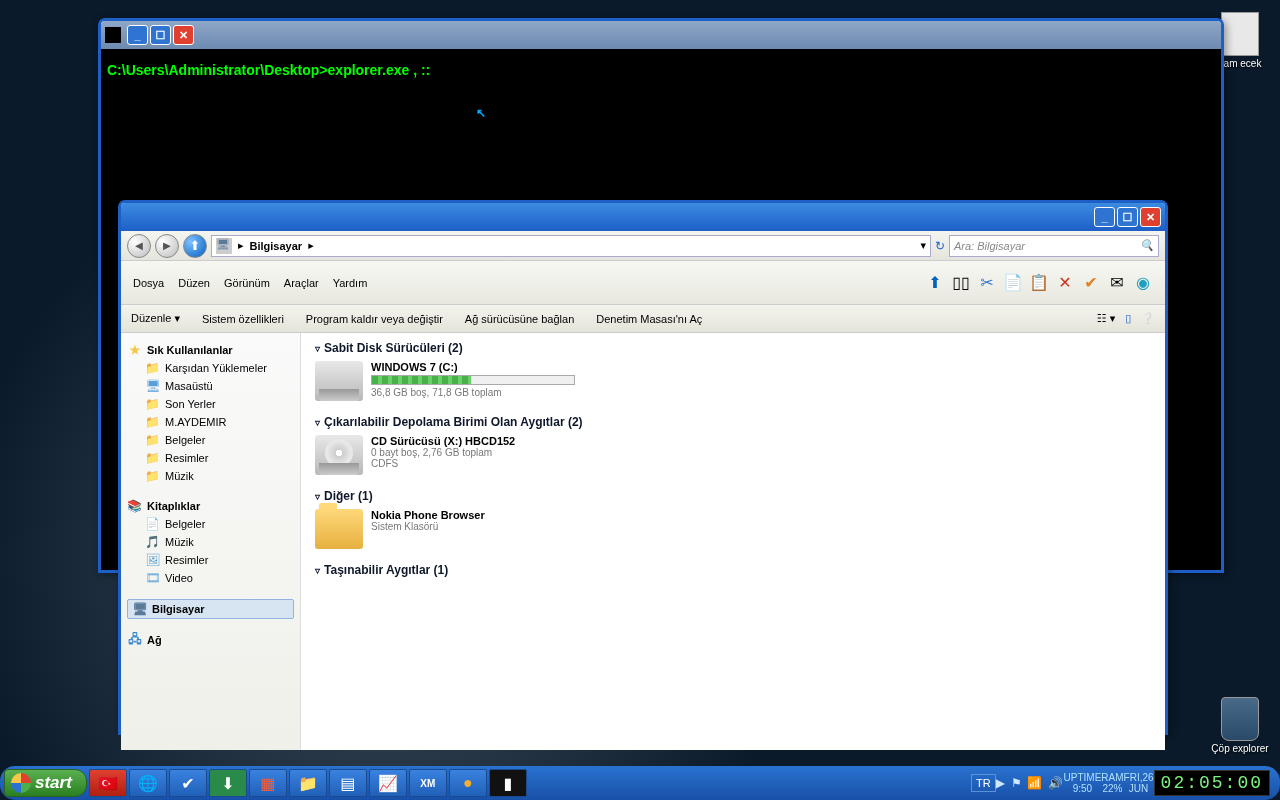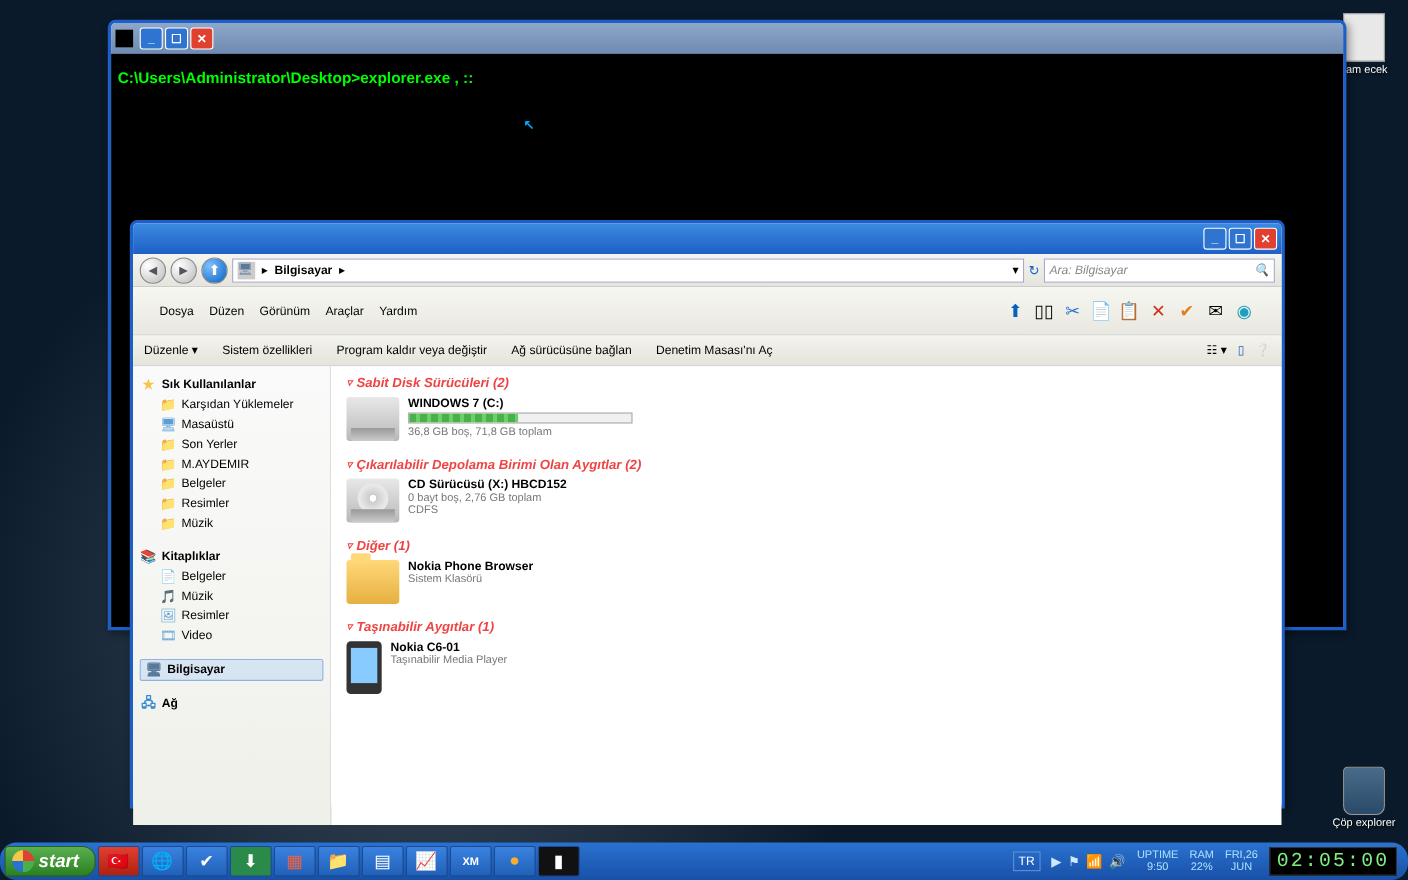--- a/index.html
+++ b/index.html
@@ -32,39 +32,39 @@
 #exp{ left:118px; top:200px; width:1050px; height:535px; }
 #exp .titlebar{ justify-content:flex-end; }
 .addr{ height:30px; background:linear-gradient(#f5f5f0,#e5e5dd); display:flex; align-items:center; gap:4px; padding:2px 6px; border-bottom:1px solid #ccc;}
 .navbtn{ width:24px; height:24px; border-radius:50%; background:radial-gradient(circle at 30% 30%,#fff,#bbb); border:1px solid #888; display:flex; align-items:center; justify-content:center; font-size:13px; color:#555; cursor:pointer;}
 .navbtn.go{ background:radial-gradient(circle at 30% 30%,#7ec0ff,#0560c0); color:#fff;}
 .crumb{ flex:1; height:22px; background:#fff; border:1px solid #aac; display:flex; align-items:center; padding:0 4px; font-size:11px; gap:6px;}
 .crumb .ci{width:16px;height:16px;background:#ccc;display:inline-block;}
 .srch{ width:210px; height:22px; border:1px solid #aac; background:#fff; display:flex; align-items:center; padding:0 4px; font-size:11px; color:#888; font-style:italic;}
 .srch .mg{margin-left:auto;color:#1e5fc7;}
 
-.menubar{ height:44px; background:linear-gradient(#f7f7f2,#e8e8e0); display:flex; align-items:center; padding:0 24px; font-size:11px; gap:14px; border-bottom:1px solid #ccc;}
+.menubar{ height:44px; background:linear-gradient(#f7f7f2,#e8e8e0); display:flex; align-items:center; padding:0 12px; font-size:11px; gap:14px; border-bottom:1px solid #ccc;}
 .menubar .r{ margin-left:auto; display:flex; gap:6px; align-items:center;}
 .tb-ico{ width:20px; height:20px; display:flex; align-items:center; justify-content:center; font-size:16px; cursor:pointer;}
 
 .cmdbar{ height:28px; background:linear-gradient(#f4f4ee,#e4e4da); display:flex; align-items:center; padding:0 10px; font-size:11px; gap:22px; border-bottom:1px solid #ccc;}
 .cmdbar .r{margin-left:auto; display:flex; gap:10px; align-items:center;}
 
 .mainarea{ display:flex; height:calc(100% - 28px - 30px - 26px - 28px); }
 .side{ width:180px; background:linear-gradient(#fafafa,#f0f0ea); border-right:1px solid #ddd; padding:8px 6px; font-size:11px; overflow:auto;}
 .sgrp{ margin-bottom:12px; }
 .shdr{ font-weight:bold; display:flex; align-items:center; gap:4px; padding:2px 0;}
 .sitem{ padding:2px 0 2px 18px; display:flex; align-items:center; gap:4px; cursor:pointer;}
 .sitem.sel{ background:#d7e4f2; border:1px solid #8fb4df; border-radius:2px;}
 .sico{ width:16px; height:14px; display:inline-flex; align-items:center; justify-content:center; font-size:12px;}
 .fold{ color:#e6b84f; } .star{color:#f6c54a;} .lib{color:#5aa0d8;} .comp{color:#5a7a9a;} .net{color:#3a8ad0;}
 
 .content{ flex:1; background:#fff; padding:8px 14px; overflow:auto; font-size:11px;}
 .cat{ margin-bottom:14px; }
-.chdr{ color:#ef4444; font-weight:bold; font-size:12px; margin-bottom:6px; display:flex; align-items:center; gap:4px;font-style:italic;}
+.chdr{ color:#0f172a; font-weight:bold; font-size:12px; margin-bottom:6px; display:flex; align-items:center; gap:4px;}
 .chdr::before{content:"▿"; font-size:10px;}
 .items{ display:flex; flex-wrap:wrap; gap:26px;}
 .drv{ display:flex; gap:8px; width:260px; align-items:flex-start;}
 .drvico{ width:48px; height:40px; background:linear-gradient(#e8e8e8,#b8b8b8); border-radius:3px; position:relative; flex-shrink:0;}
 .drvico::after{content:""; position:absolute; bottom:0; left:4px; right:4px; height:12px; background:linear-gradient(#999,#ccc); border-radius:0 0 3px 3px;}
 .drvico.cd::before{content:""; position:absolute; top:4px; left:10px; width:28px; height:28px; border-radius:50%; background:radial-gradient(circle,#fff 15%, #ccc 16%, #e8e8e8 60%);}
 .drvico.chk::after{content:"✔"; color:#fff; background:#3a9a3a; width:14px;height:14px; border-radius:50%; font-size:10px; display:flex;align-items:center;justify-content:center; bottom:-2px; right:-2px; left:auto;}
 .drvinfo{ flex:1; }
 .drvname{ font-weight:bold; }
 .pbar{ height:10px; border:1px solid #aaa; margin:2px 0; background:#f0f0f0; position:relative; overflow:hidden;}
@@ -74,21 +74,21 @@
 .phone::after{content:""; position:absolute; inset:6px 4px 10px; background:#8cf;}
 .folder-ico{width:48px;height:40px;background:linear-gradient(#ffd87a,#e6b040); border-radius:3px; position:relative;}
 .folder-ico::before{content:"";position:absolute;top:-6px;left:4px;width:18px;height:8px;background:#ffd87a;border-radius:2px 2px 0 0;}
 .pin{position:absolute;top:2px;left:2px;width:24px;height:8px;background:#111;}
 
 
 .taskbar{ position:absolute; bottom:0; left:0; right:0; height:34px; background:linear-gradient(#2a72d0,#1850a8); display:flex; align-items:center; padding:0 4px; gap:2px;border-radius:15px;}
 .start{ height:28px; padding:0 14px 0 6px; background:linear-gradient(#5ab050,#2a8020); border-radius:4px 12px 12px 4px; color:#fff; font-style:italic; font-weight:bold; font-size:17px; display:flex; align-items:center; gap:4px; cursor:pointer; border:1px solid #2a6020;}
 .start .orb{width:20px;height:20px;border-radius:50%;background:conic-gradient(#e04030 0 25%,#4ab04a 0 50%,#2a72d0 0 75%,#f6c54a 0);}
 .tbtn{ width:38px; height:28px; background:linear-gradient(#3a82e0,#2060b8); border:1px solid #1a4a90; border-radius:2px; display:flex;align-items:center;justify-content:center; font-size:16px; cursor:pointer; color:#fff;}
-.tray{ margin-left:auto; display:flex; align-items:center; gap:10px; color:#aee0ff; font-size:10px; padding-right:6px;}
+.tray{ margin-left:auto; display:flex; align-items:center; gap:0; color:#aee0ff; font-size:10px; padding-right:6px;}
 .tray .grp{text-align:center; line-height:1.1;}
 .clock{ background:#000; color:#7ef07e; font-family:'Courier New',monospace; font-size:18px; padding:2px 6px; letter-spacing:2px; border:1px solid #333;}
 .lang{ color:#fff; font-size:11px; border:1px solid #5a92d8; padding:2px 4px;}
 .trayicons{display:flex;gap:6px;font-size:12px;color:#cde8ff;}
 </style>
 </head>
 <body>
 
 <div class="desktop"></div>
 
@@ -287,29 +287,20 @@
             <div class="drvinfo">
               <div class="drvname">Nokia Phone Browser</div>
               <div class="drvsub">Sistem Klasörü</div>
             </div>
           </div>
         </div>
       </div>
 
       <div class="cat">
         <div class="chdr">Taşınabilir Aygıtlar (1)</div>
-        <div class="items">
-          <div class="drv">
-            <div class="phone"></div>
-            <div class="drvinfo">
-              <div class="drvname">Nokia C6-01</div>
-              <div class="drvsub">Taşınabilir Media Player</div>
-            </div>
-          </div>
-        </div>
       </div>
     </div>
   </div>
 </div>
 
 <div class="taskbar">
   <div class="start">
     <span class="orb"></span>
     <span>start</span>
   </div>

